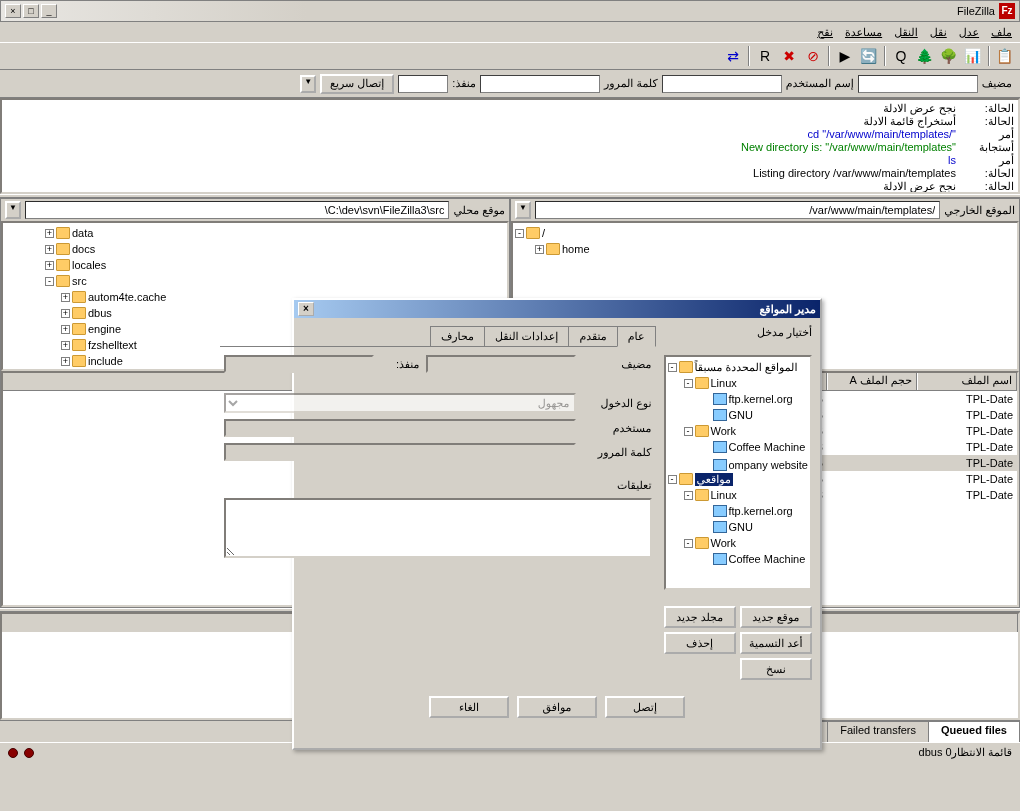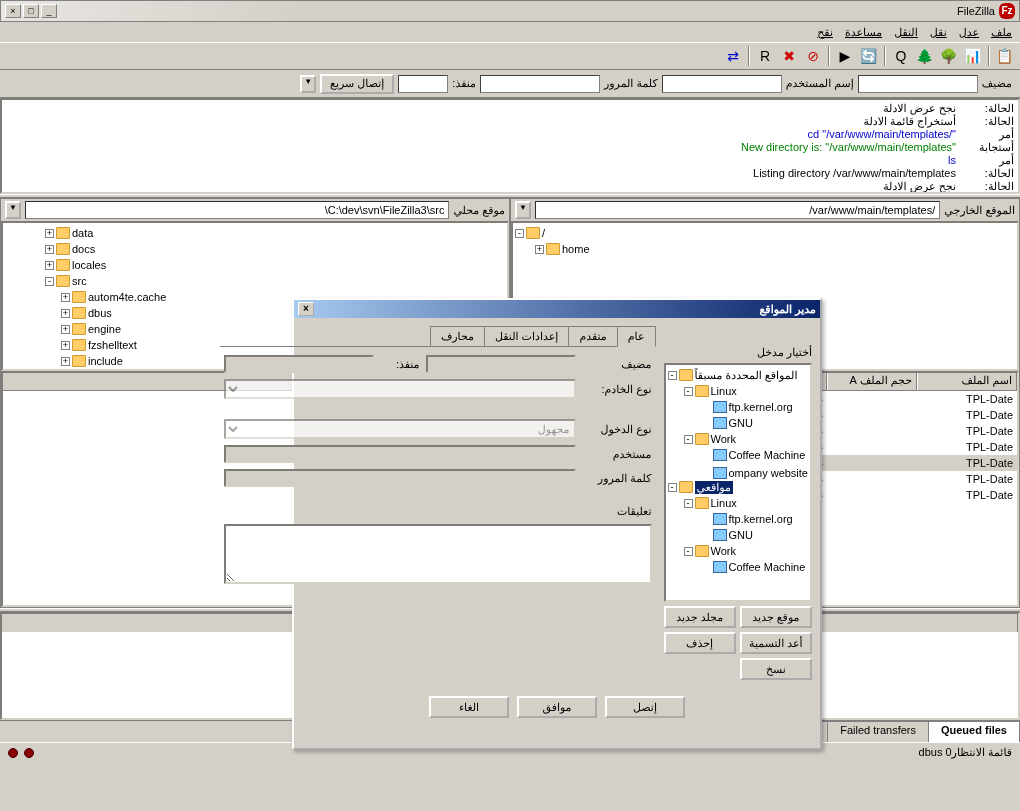--- a/index.html
+++ b/index.html
@@ -1,21 +1,21 @@
 <!DOCTYPE html>
 <html dir="rtl" lang="ar"><head>
 <meta charset="utf-8">
 <style>
 * { box-sizing: border-box; margin: 0; padding: 0; }
 body { font-family: Tahoma, Arial, sans-serif; font-size: 11px; background: #d4d0c8; width: 1020px; height: 811px; overflow: hidden; direction: rtl; }
 .titlebar { background: linear-gradient(to left, #d4d0c8 70%, #e8e6e2); height: 22px; display: flex; align-items: center; padding: 0 4px; border: 1px solid #808080; justify-content: space-between; }
 .titlebar-left { display: flex; align-items: center; gap: 4px; }
 .titlebar-right { display: flex; gap: 2px; }
 .title-ctrl { width: 16px; height: 14px; background: #d4d0c8; border: 1px solid #fff; border-right-color: #808080; border-bottom-color: #808080; font-size: 9px; text-align: center; line-height: 12px; cursor: pointer; }
-.fz-logo { width: 16px; height: 16px; background: #b00; color: #fff; font-weight: bold; font-size: 10px; text-align: center; line-height: 16px; border-radius: 6px; }
+.fz-logo { width: 16px; height: 16px; background: #b00; color: #fff; font-weight: bold; font-size: 10px; text-align: center; line-height: 16px; }
 .menubar { height: 20px; display: flex; gap: 12px; padding: 2px 8px; background: #d4d0c8; font-size: 11px; align-items: center; }
 .menu-item { text-decoration: underline; cursor: pointer; }
 .toolbar { height: 28px; background: #d4d0c8; border-top: 1px solid #fff; border-bottom: 1px solid #808080; display: flex; align-items: center; padding: 0 4px; gap: 2px; }
 .tb-btn { width: 22px; height: 22px; border: 1px solid transparent; display: flex; align-items: center; justify-content: center; cursor: pointer; font-size: 14px; }
 .tb-sep { width: 2px; height: 20px; border-left: 1px solid #808080; border-right: 1px solid #fff; margin: 0 2px; }
 .quickconnect { height: 28px; background: #d4d0c8; display: flex; align-items: center; gap: 4px; padding: 2px 8px; border-bottom: 1px solid #808080; }
 .qc-label { font-size: 11px; }
 .qc-input { height: 18px; border: 1px solid #808080; border-top-color: #404040; border-left-color: #404040; background: #fff; padding: 0 2px; font-size: 11px; }
 .qc-btn { height: 20px; padding: 0 8px; background: #d4d0c8; border: 2px outset #fff; font-size: 11px; cursor: pointer; }
 .log-pane { height: 96px; background: #fff; border: 2px inset #d4d0c8; overflow-y: auto; padding: 2px 4px; font-size: 11px; direction: rtl; }
@@ -40,21 +40,21 @@
 .bottom-tabs { height: 22px; background: #d4d0c8; display: flex; justify-content: flex-end; border-top: 1px solid #808080; direction: ltr; }
 .btab { padding: 2px 12px; border: 1px solid #808080; border-bottom: none; background: #d4d0c8; font-size: 11px; cursor: pointer; margin-left: -1px; }
 .btab.active { background: #fff; font-weight: bold; }
 .statusbar { height: 20px; background: #d4d0c8; display: flex; align-items: center; padding: 0 8px; font-size: 11px; gap: 8px; border-top: 1px solid #fff; justify-content: space-between; direction: ltr; }
 .status-dot { width: 10px; height: 10px; border-radius: 50%; background: #800; border: 1px solid #400; }
 
 .dialog { position: absolute; left: 292px; top: 298px; width: 530px; height: 452px; background: #d4d0c8; border: 2px outset #fff; box-shadow: 2px 2px 4px rgba(0,0,0,0.3); z-index: 100; direction: rtl; }
 .dlg-title { height: 18px; background: linear-gradient(to left, #0a246a, #a6caf0); color: #fff; display: flex; align-items: center; justify-content: space-between; padding: 0 4px; font-size: 11px; font-weight: bold; }
 .dlg-close { width: 16px; height: 14px; background: #d4d0c8; border: 1px outset #fff; color: #000; font-size: 10px; text-align: center; line-height: 12px; cursor: pointer; }
 .dlg-body { padding: 8px; display: flex; gap: 8px; height: 370px; }
-.dlg-left { width: 180px; display: flex; flex-direction: column; gap: 4px; margin-top: 20px; }
+.dlg-left { width: 180px; display: flex; flex-direction: column; gap: 16px; }
 .dlg-entry-label { font-size: 11px; }
 .dlg-tree { flex: 1; background: #fff; border: 2px inset #d4d0c8; overflow: auto; padding: 2px; font-size: 11px; direction: ltr; }
 .dlg-tree-node { display: flex; align-items: center; gap: 2px; height: 16px; white-space: nowrap; }
 .dlg-sel { background: #0a246a; color: #fff; padding: 0 2px; }
 .dlg-btns-grid { display: grid; grid-template-columns: 1fr 1fr; gap: 4px; }
 .dlg-btn { height: 22px; background: #d4d0c8; border: 2px outset #fff; font-size: 11px; cursor: pointer; }
 .dlg-right { flex: 1; display: flex; flex-direction: column; }
 .dlg-tabs { display: flex; border-bottom: 1px solid #808080; }
 .dlg-tab { padding: 3px 10px; background: #d4d0c8; border: 1px solid #808080; border-bottom: none; margin-left: -1px; font-size: 11px; cursor: pointer; }
 .dlg-tab.active { background: #d4d0c8; border-bottom: 1px solid #d4d0c8; margin-bottom: -1px; }
@@ -445,24 +445,20 @@
         <div class="dlg-tab">إعدادات النقل</div>
         <div class="dlg-tab">محارف</div>
       </div>
       <div class="dlg-form">
         <div class="dlg-row">
           <span class="dlg-label">مضيف</span>
           <input class="dlg-input disabled" disabled="" style="">
           <span class="dlg-label" style="width:40px">منفذ:</span>
           <input class="dlg-input disabled" disabled="" style="flex: 0 0 50px;">
         </div>
-        <div class="dlg-row">
-          <span class="dlg-label">نوع الخادم:</span>
-          <select class="dlg-select" disabled=""></select>
-        </div>
         <div style="height:8px"></div>
         <div class="dlg-row">
           <span class="dlg-label">نوع الدخول</span>
           <select class="dlg-select" disabled=""><option>مجهول</option></select>
         </div>
         <div class="dlg-row">
           <span class="dlg-label">مستخدم</span>
           <input class="dlg-input disabled" disabled="" style="">
         </div>
         <div class="dlg-row">

